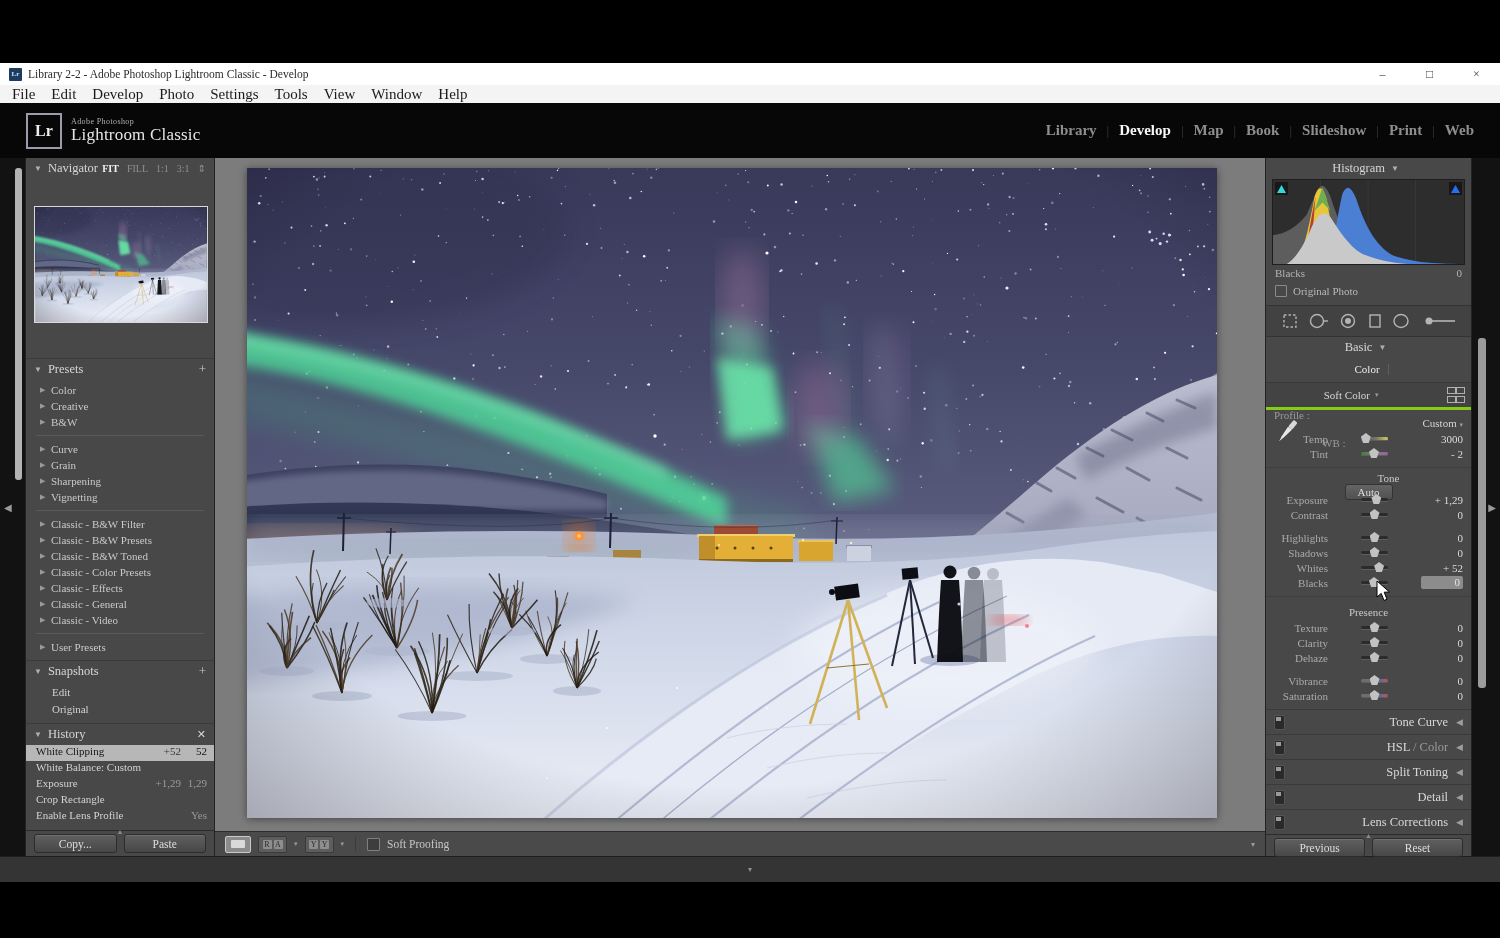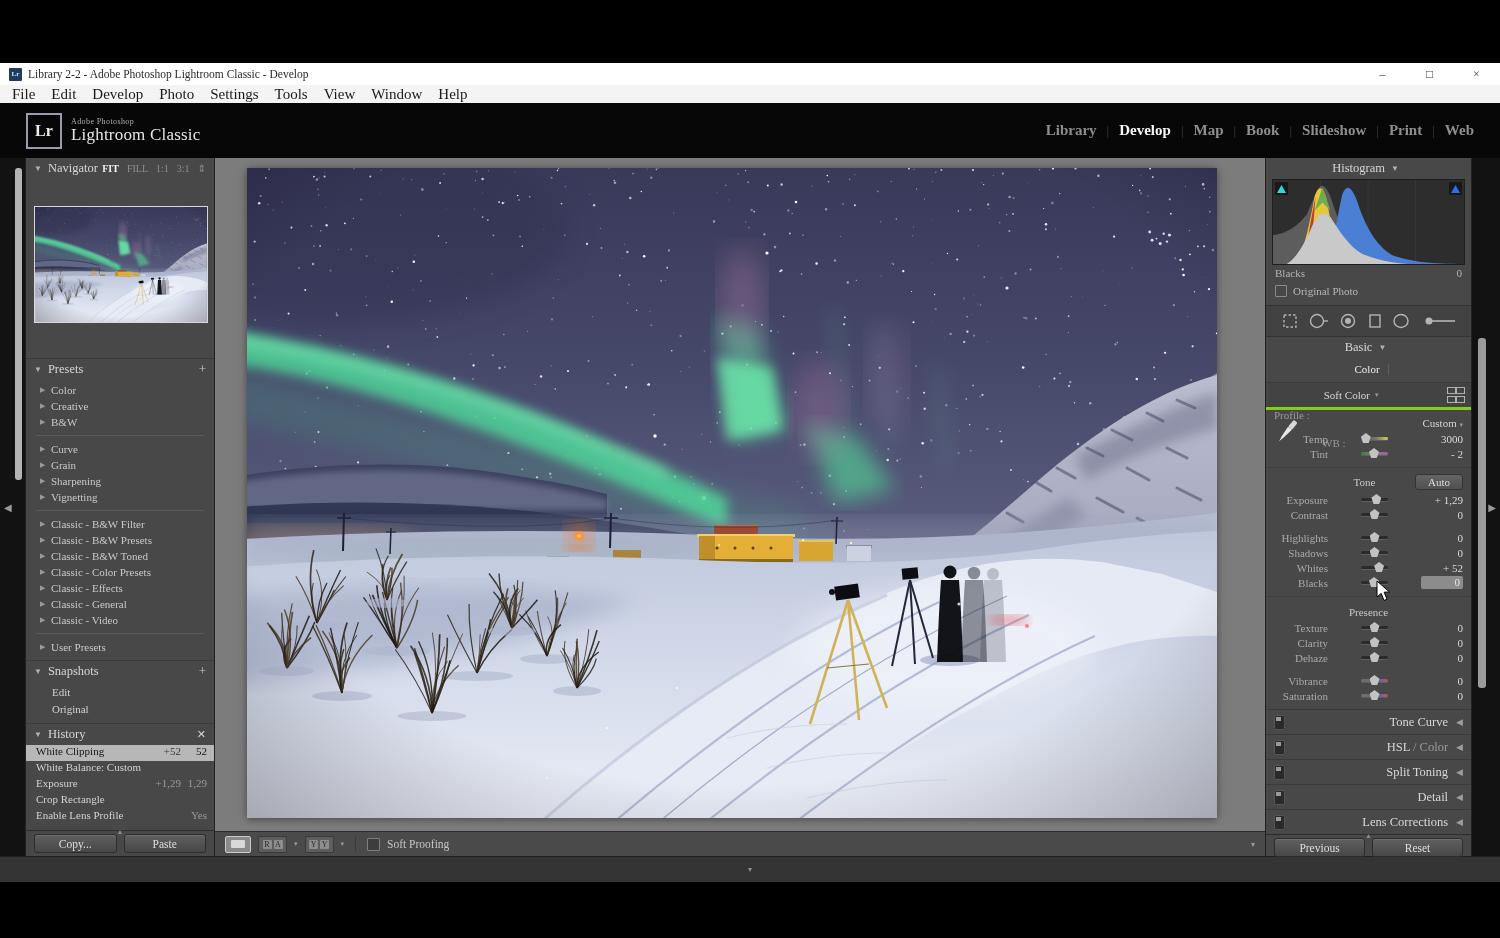--- a/index.html
+++ b/index.html
@@ -129,21 +129,21 @@
   .strack{flex:1;height:3px;background:#2b2b2b;border-radius:2px;margin:0 8px;position:relative;
           box-shadow:0 1px 0 rgba(255,255,255,.12);}
   .strack.temp{background:linear-gradient(90deg,#32508a,#77775c 55%,#d3ca5f);}
   .strack.tint{background:linear-gradient(90deg,#3f7c3f,#7e7e7e 52%,#a05fa0);}
   .strack.color{background:linear-gradient(90deg,#6e6e6e 0%,#6e6e6e 38%,#5d8f5d 54%,#5c64ac 70%,#a85d5d 90%,#b05050 100%);}
   .sthumb{position:absolute;top:-4px;width:10px;height:10px;background:#c2c2c2;
           clip-path:polygon(50% 0,100% 38%,78% 100%,22% 100%,0 38%);transform:translateX(-50%);}
   .sval{width:42px;text-align:right;color:#dadada;flex:none;}
   .sval.boxed{background:#8c8c8c;color:#e4e4e4;border-radius:2px;height:13px;line-height:13px;
               box-sizing:border-box;padding-right:3px;}
-  .tone-head{height:20px;display:flex;align-items:center;padding:0 8px;margin-top:4px;}
+  .tone-head{height:20px;display:flex;align-items:center;padding:0 8px;margin-top:4px;flex-direction:column;}
   .tone-title{flex:1;text-align:center;color:#c9c9c9;padding-left:40px;}
   .auto-btn{background:linear-gradient(#646464,#515151);border:1px solid #333;border-radius:3px;
             padding:1px 12px;color:#dcdcdc;}
   .pres-head{height:17px;display:flex;align-items:center;justify-content:center;color:#c9c9c9;margin-top:6px;}
   .block{flex:none;border-top:1px solid #3e3e3e;padding-bottom:6px;}
   .cpanel{height:25px;flex:none;border-top:1px solid #3a3a3a;display:flex;align-items:center;
           padding:0 8px;box-sizing:border-box;}
   .ptoggle{width:9px;height:13px;background:#2a2a2a;border-radius:2px;border:1px solid #555;position:relative;}
   .ptoggle:before{content:"";position:absolute;left:1px;top:1px;width:5px;height:4px;background:#9a9a9a;}
   .plabel-wrap{flex:1;text-align:right;font-size:12.5px;color:#d8d8d8;}

